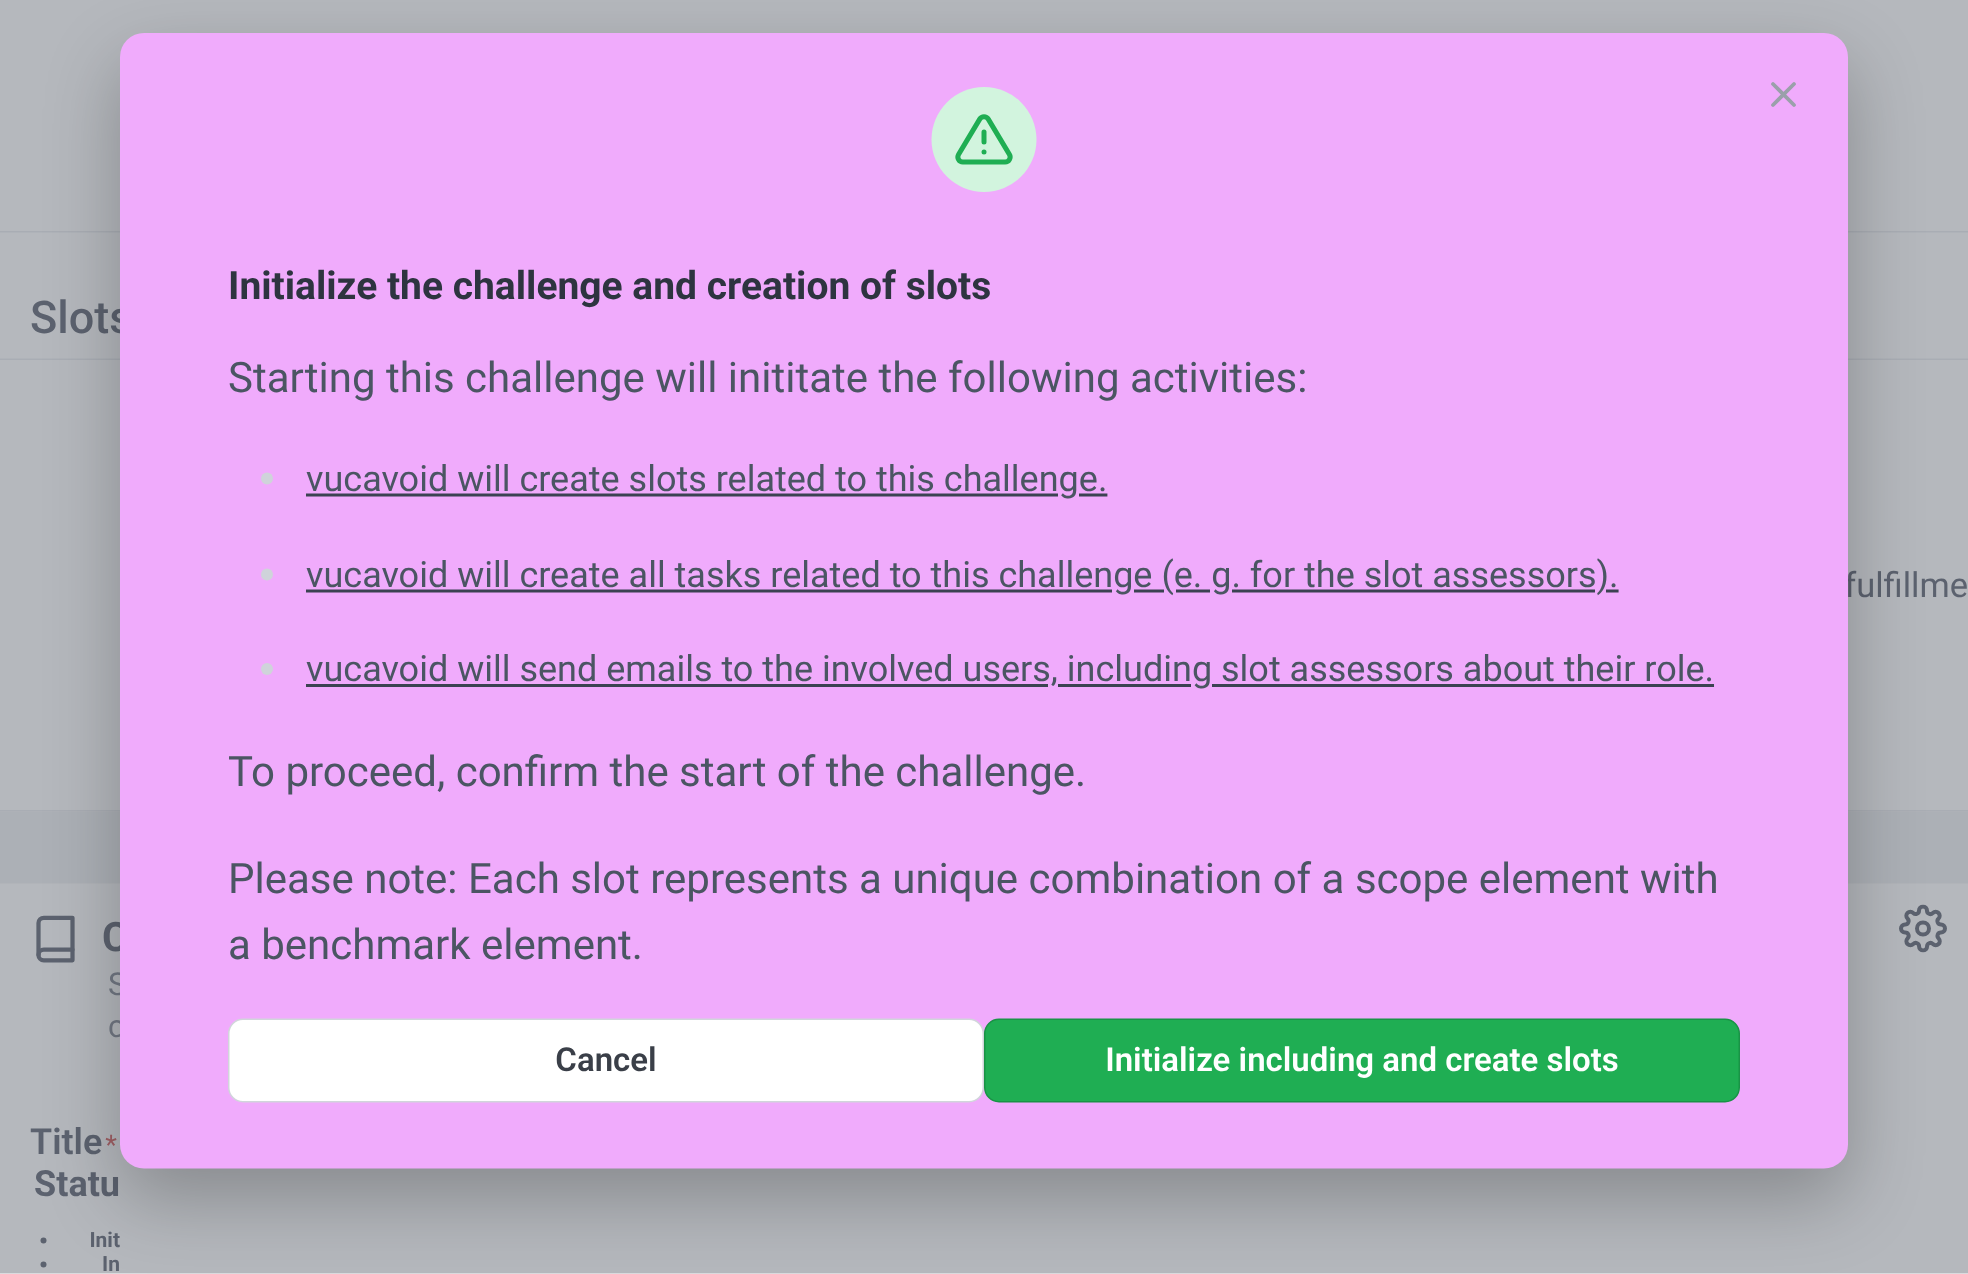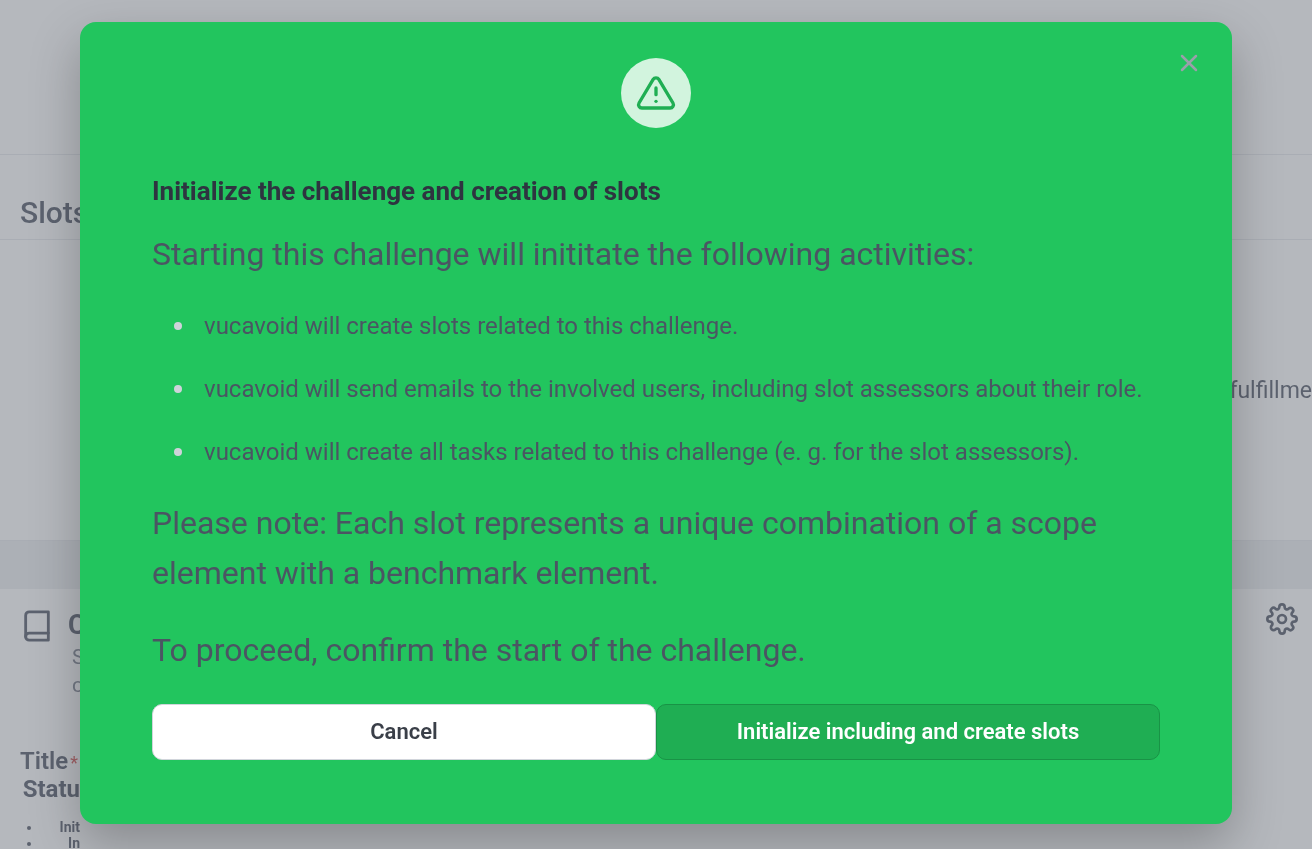--- a/index.html
+++ b/index.html
@@ -120,24 +120,24 @@
     font-weight: 700;
   }
   .bg-status-items li { list-style: disc; margin-left: 22px; }
 
   
   .modal {
     position: absolute;
     left: 80px;
     top: 22px;
     width: 1152px;
-    background: #22c55e;
+    background: #f0abfc;
     border-radius: 16px;
     box-shadow: 0 20px 50px rgba(0,0,0,0.25);
-    padding: 36px 72px 64px 72px;
+    padding: 36px 72px 44px 72px;
   }
 
   .modal .close-btn {
     position: absolute;
     right: 28px;
     top: 26px;
     width: 30px; height: 30px;
     display: flex; align-items: center; justify-content: center;
     color: #9aa0aa;
     cursor: pointer;
@@ -157,30 +157,31 @@
   .modal h2 {
     font-size: 26px;
     font-weight: 700;
     color: #2e3440;
     margin-bottom: 24px;
     padding-left: 80px;
     margin-left: -80px; 
   }
 
   .modal p {
-    font-size: 32px;
+    font-size: 28px;
     color: #4b5563;
     line-height: 1.55;
     margin-bottom: 28px;
   }
 
   .modal ul {
     list-style: none;
     margin: 0 0 28px 0;
     padding-left: 22px;
+    text-decoration: underline;
   }
   .modal ul li {
     position: relative;
     padding-left: 30px;
     font-size: 24px;
     color: #4b5563;
     line-height: 1.55;
     margin-bottom: 26px;
   }
   .modal ul li::before {
@@ -291,26 +292,26 @@
       <line x1="12" y1="17" x2="12.01" y2="17"></line>
     </svg>
   </div>
 
   <h2>Initialize the challenge and creation of slots</h2>
 
   <p>Starting this challenge will inititate the following activities:</p>
 
   <ul>
     <li>vucavoid will create slots related to this challenge.</li>
+    <li>vucavoid will create all tasks related to this challenge (e. g. for the slot assessors).</li>
     <li>vucavoid will send emails to the involved users, including slot assessors about their role.</li>
-    <li>vucavoid will create all tasks related to this challenge (e. g. for the slot assessors).</li>
   </ul>
 
+  <p>To proceed, confirm the start of the challenge.</p>
+
   <p>Please note: Each slot represents a unique combination of a scope element with a benchmark element.</p>
-
-  <p>To proceed, confirm the start of the challenge.</p>
 
   <div class="buttons">
     <div class="btn btn-secondary">Cancel</div>
     <div class="btn btn-primary">Initialize including and create slots</div>
   </div>
 
 </div>
 
 </body></html>

